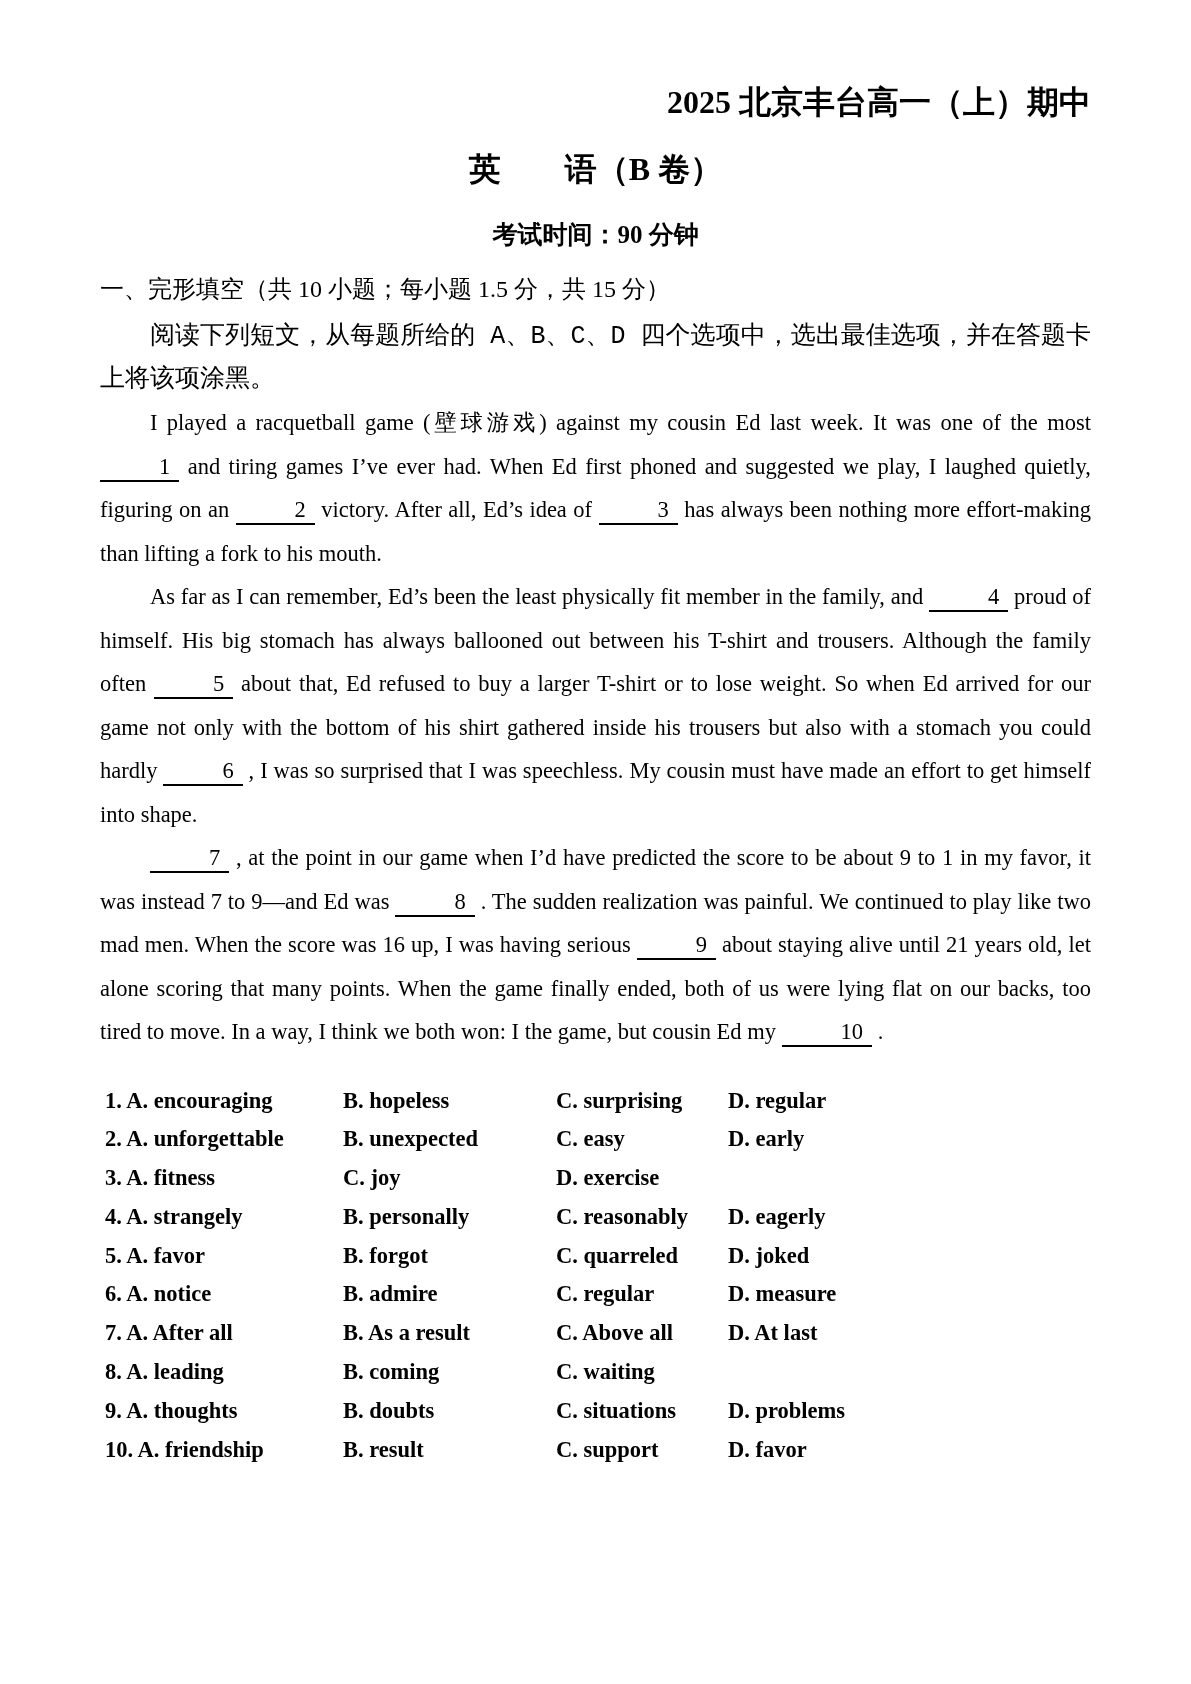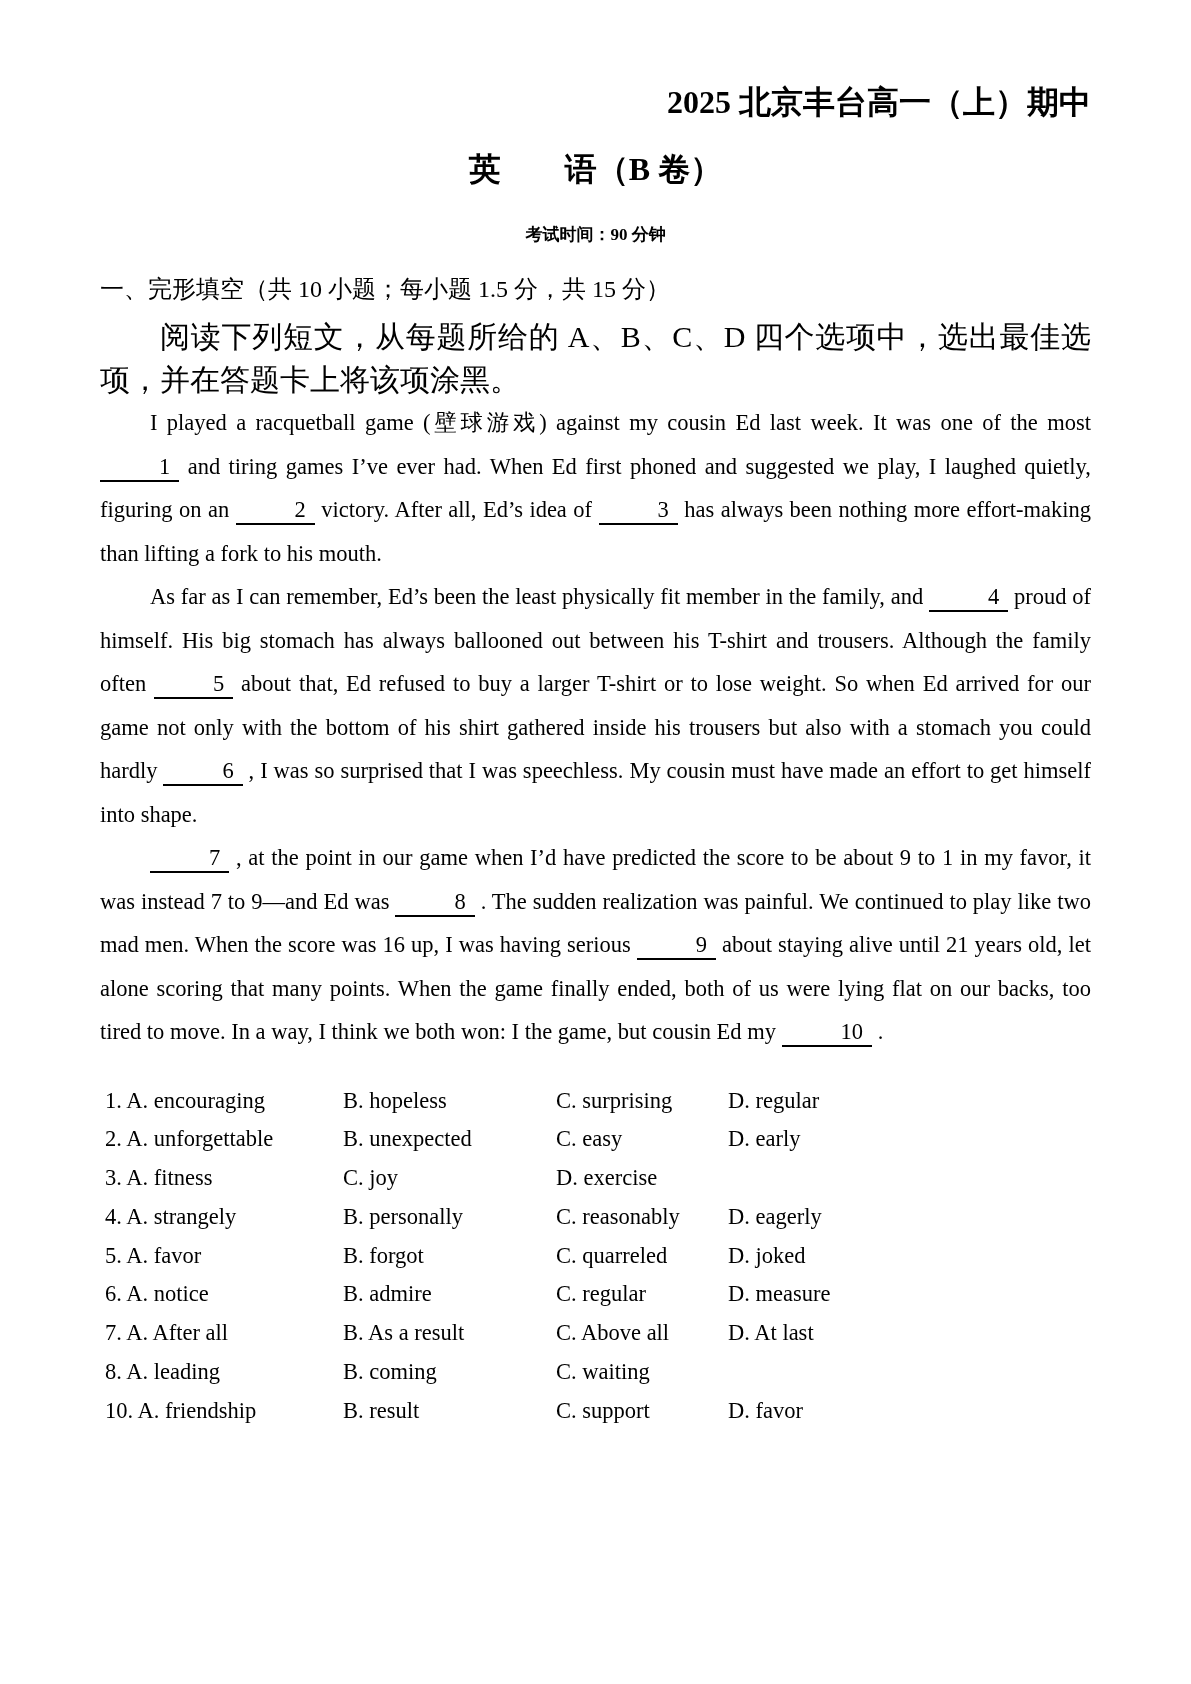--- a/index.html
+++ b/index.html
@@ -15,45 +15,45 @@
   .title {
     margin: 84px 0 0; text-align: right;
     font-size: 32px; font-weight: 700; line-height: 37px;
   }
   .subtitle {
     margin: 30px 0 0; text-align: center;
     font-size: 32px; font-weight: 700; line-height: 37px;
   }
   .exam-time {
     margin: 32px 0 16px; text-align: center;
-    font-size: 17px; font-weight: 700; line-height: 29px;
+    font-size: 25px; font-weight: 700; line-height: 29px;
   }
   .sec-head {
     margin: 26px 0 0; font-size: 24px; font-weight: 400; line-height: 28px;
   }
   .instr {
-    margin: 12px 0 0; font-size: 30px; line-height: 43px;
-    text-align: justify; text-indent: 2em;
+    margin: 12px 0 0; font-size: 25px; line-height: 43px;
+    text-align: justify; text-indent: 2em; font-family: Liberation Mono, monospace;
   }
   #passage { margin-top: 0; }
   .para {
     margin: 0; font-size: 22.5px; line-height: 43.5px;
     text-align: justify; text-indent: 50px;
   }
   .blank {
     display: inline-block; min-width: 30px; padding: 0 9px;
     text-align: center; border-bottom: 2px solid #000;
     line-height: 26px; vertical-align: baseline;
   }
   #options { margin-top: 28px; padding-left: 5px; }
   .opt-row {
     display: grid; grid-template-columns: 238px 213px 172px auto;
     font-size: 22.5px; line-height: 38.8px;
   }
-  .opt-cell { white-space: nowrap; }
+  .opt-cell { white-space: nowrap; font-weight: bold; }
 </style>
 </head>
 <body>
 
 <div class="page">
   <h1 class="title">2025 北京丰台高一（上）期中</h1>
   <h2 class="subtitle">英　　语（B 卷）</h2>
   <div class="exam-time">考试时间：90 分钟</div>
 
   <div class="sec-head">一、完形填空（共 10 小题；每小题 1.5 分，共 15 分）</div>
@@ -106,20 +106,26 @@
         <div class="opt-cell">B. As a result</div>
         <div class="opt-cell">C. Above all</div>
         <div class="opt-cell">D. At last</div>
       </div>
       <div class="opt-row">
         <div class="opt-cell"><span>8.</span> <span>A. leading</span></div>
         <div class="opt-cell">B. coming</div>
         <div class="opt-cell">C. waiting</div>
       </div>
       <div class="opt-row">
+        <div class="opt-cell"><span>9.</span> <span>A. thoughts</span></div>
+        <div class="opt-cell">B. doubts</div>
+        <div class="opt-cell">C. situations</div>
+        <div class="opt-cell">D. problems</div>
+      </div>
+      <div class="opt-row">
         <div class="opt-cell"><span>10.</span> <span>A. friendship</span></div>
         <div class="opt-cell">B. result</div>
         <div class="opt-cell">C. support</div>
         <div class="opt-cell">D. favor</div>
       </div>
     </div>
 
 </div>
 
 </body></html>

